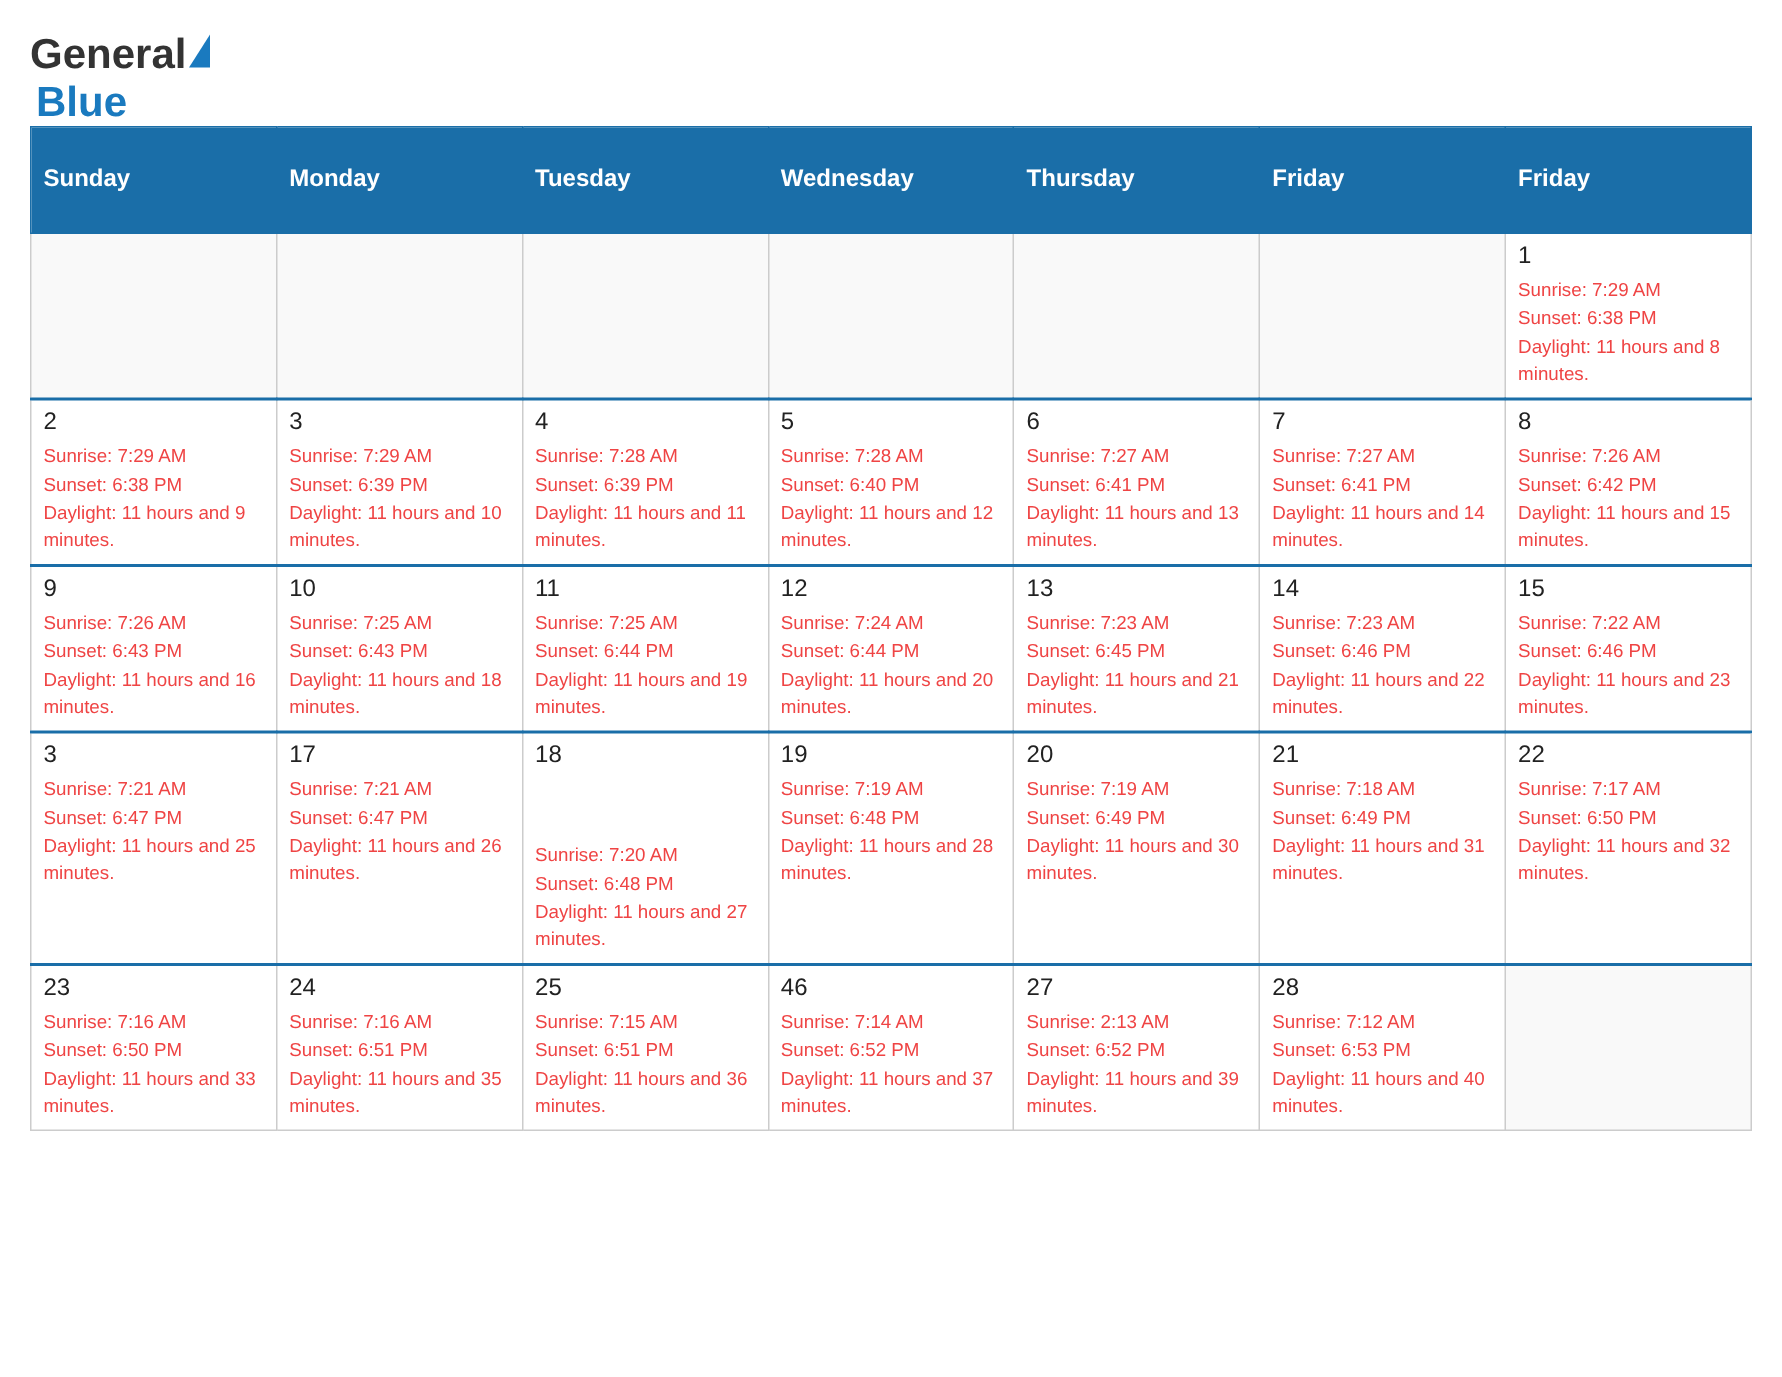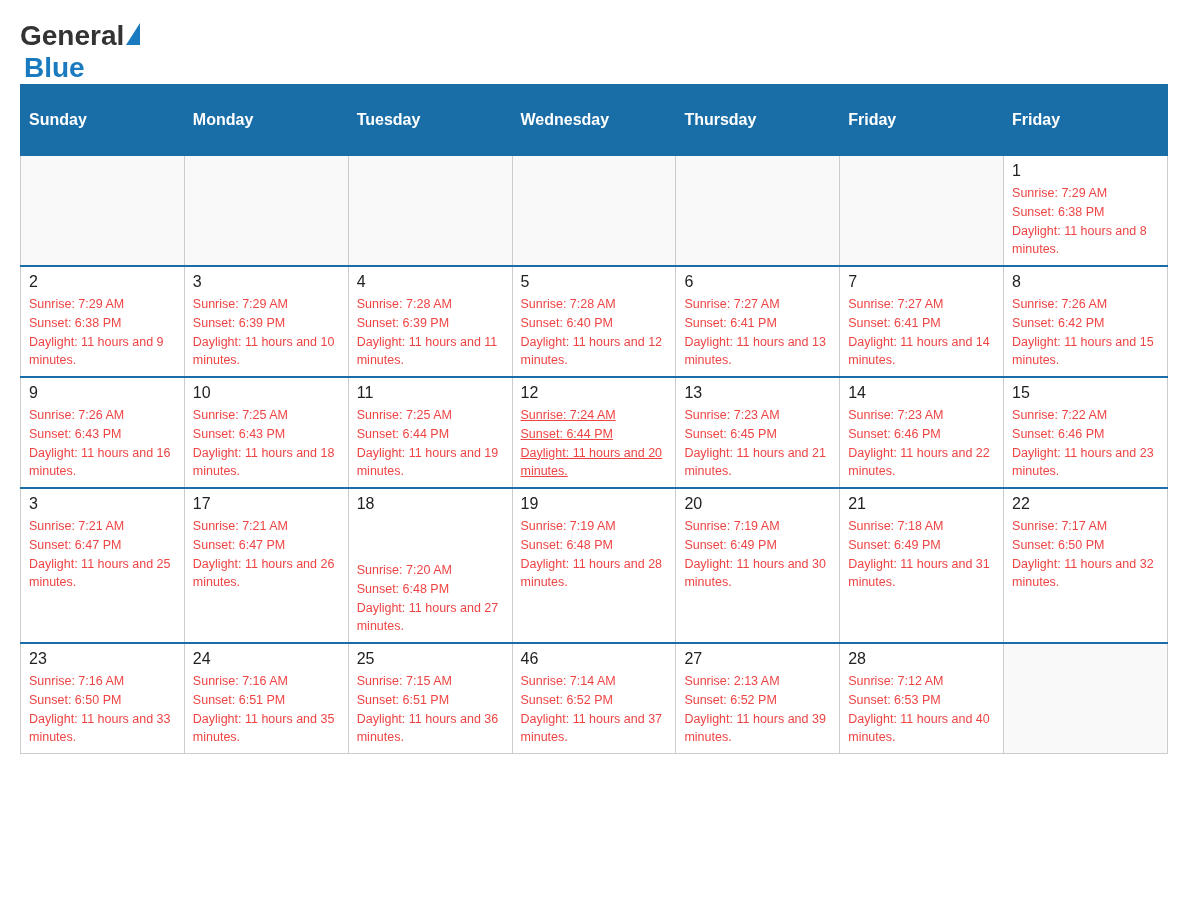--- a/index.html
+++ b/index.html
@@ -198,21 +198,21 @@
 Daylight: 11 hours and 18 minutes.</div>
         </td>
         <td>
           <div class="day-number">11</div>
           <div class="day-info" style="white-space: pre-line;">Sunrise: 7:25 AM
 Sunset: 6:44 PM
 Daylight: 11 hours and 19 minutes.</div>
         </td>
         <td>
           <div class="day-number">12</div>
-          <div class="day-info" style="white-space: pre-line; text-decoration: underline;">Sunrise: 7:24 AM
+          <div class="day-info" style="white-space: pre-line;">Sunrise: 7:24 AM
 Sunset: 6:44 PM
 Daylight: 11 hours and 20 minutes.</div>
         </td>
         <td>
           <div class="day-number">13</div>
           <div class="day-info" style="white-space: pre-line;">Sunrise: 7:23 AM
 Sunset: 6:45 PM
 Daylight: 11 hours and 21 minutes.</div>
         </td>
         <td>

